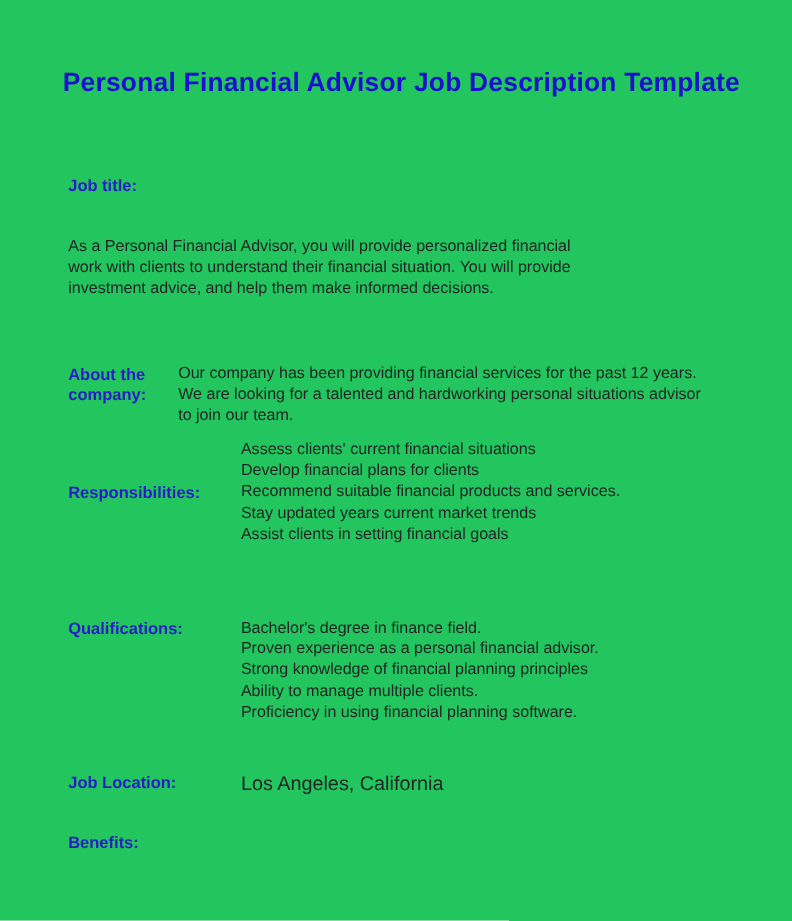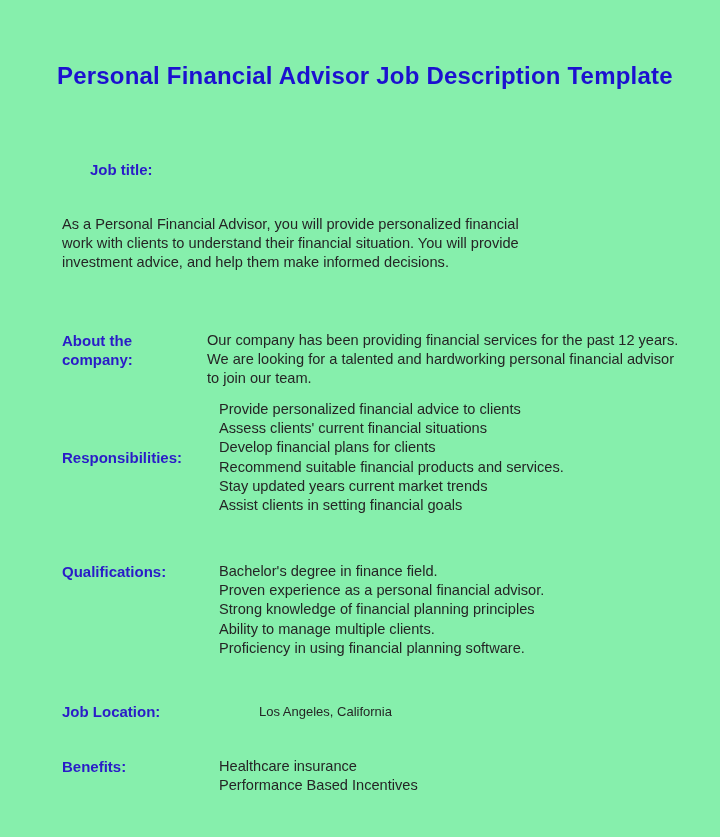--- a/index.html
+++ b/index.html
@@ -4,21 +4,21 @@
 <style>
   html, body {
     margin: 0;
     padding: 0;
     background: #fffef6;
   }
   .page {
     position: relative;
     width: 720px;
     height: 837px;
-    background: #86efac;
+    background: #22c55e;
     font-family: "Liberation Sans", sans-serif;
     color: #252525;
     overflow: hidden;
   }
   .doc-title {
     position: absolute;
     left: 57px;
     top: 62px;
     font-size: 24px;
     font-weight: bold;
@@ -46,27 +46,26 @@
   .content {
     flex: 1 1 auto;
     font-size: 14.6px;
     line-height: 19.2px;
     color: #252525;
   }
   .line {
     white-space: nowrap;
   }
   .value-lg {
-    font-size: 13px;
+    font-size: 18px;
     line-height: 20px;
-    margin-left: 40px;
   }
-  .row-jobtitle      { top: 160px; margin-left: 28px; }
+  .row-jobtitle      { top: 160px; }
   .row-joboverview   { top: 215px; }
-  .row-about         { top: 331px; gap: 45px; }
+  .row-about         { top: 331px; }
   .row-responsibilities { top: 400px; align-items: center; }
   .row-qualifications   { top: 562px; }
   .row-joblocation   { top: 702px; }
   .row-benefits      { top: 757px; justify-content: space-between; }
 </style>
 </head>
 <body>
 
 <div class="page">
 
@@ -81,29 +80,28 @@
       <div class="line">As a Personal Financial Advisor, you will provide personalized financial</div>
       <div class="line">work with clients to understand their financial situation. You will provide</div>
       <div class="line">investment advice, and help them make informed decisions.</div>
     </div>
   </div>
 
   <div class="row row-about">
     <div class="label label-narrow">About the company:</div>
     <div class="content">
       <div class="line">Our company has been providing financial services for the past 12 years.</div>
-      <div class="line">We are looking for a talented and hardworking personal financial advisor</div>
+      <div class="line">We are looking for a talented and hardworking personal situations advisor</div>
       <div class="line">to join our team.</div>
     </div>
   </div>
 
   <div class="row row-responsibilities">
     <div class="label">Responsibilities:</div>
     <div class="content">
-      <div class="line">Provide personalized financial advice to clients</div>
       <div class="line">Assess clients' current financial situations</div>
       <div class="line">Develop financial plans for clients</div>
       <div class="line">Recommend suitable financial products and services.</div>
       <div class="line">Stay updated years current market trends</div>
       <div class="line">Assist clients in setting financial goals</div>
     </div>
   </div>
 
   <div class="row row-qualifications">
     <div class="label">Qualifications:</div>
@@ -118,19 +116,15 @@
 
   <div class="row row-joblocation">
     <div class="label">Job Location:</div>
     <div class="content">
       <div class="line value-lg">Los Angeles, California</div>
     </div>
   </div>
 
   <div class="row row-benefits">
     <div class="label">Benefits:</div>
-    <div class="content">
-      <div class="line">Healthcare insurance</div>
-      <div class="line">Performance Based Incentives</div>
-    </div>
   </div>
 
 </div>
 
 </body></html>

